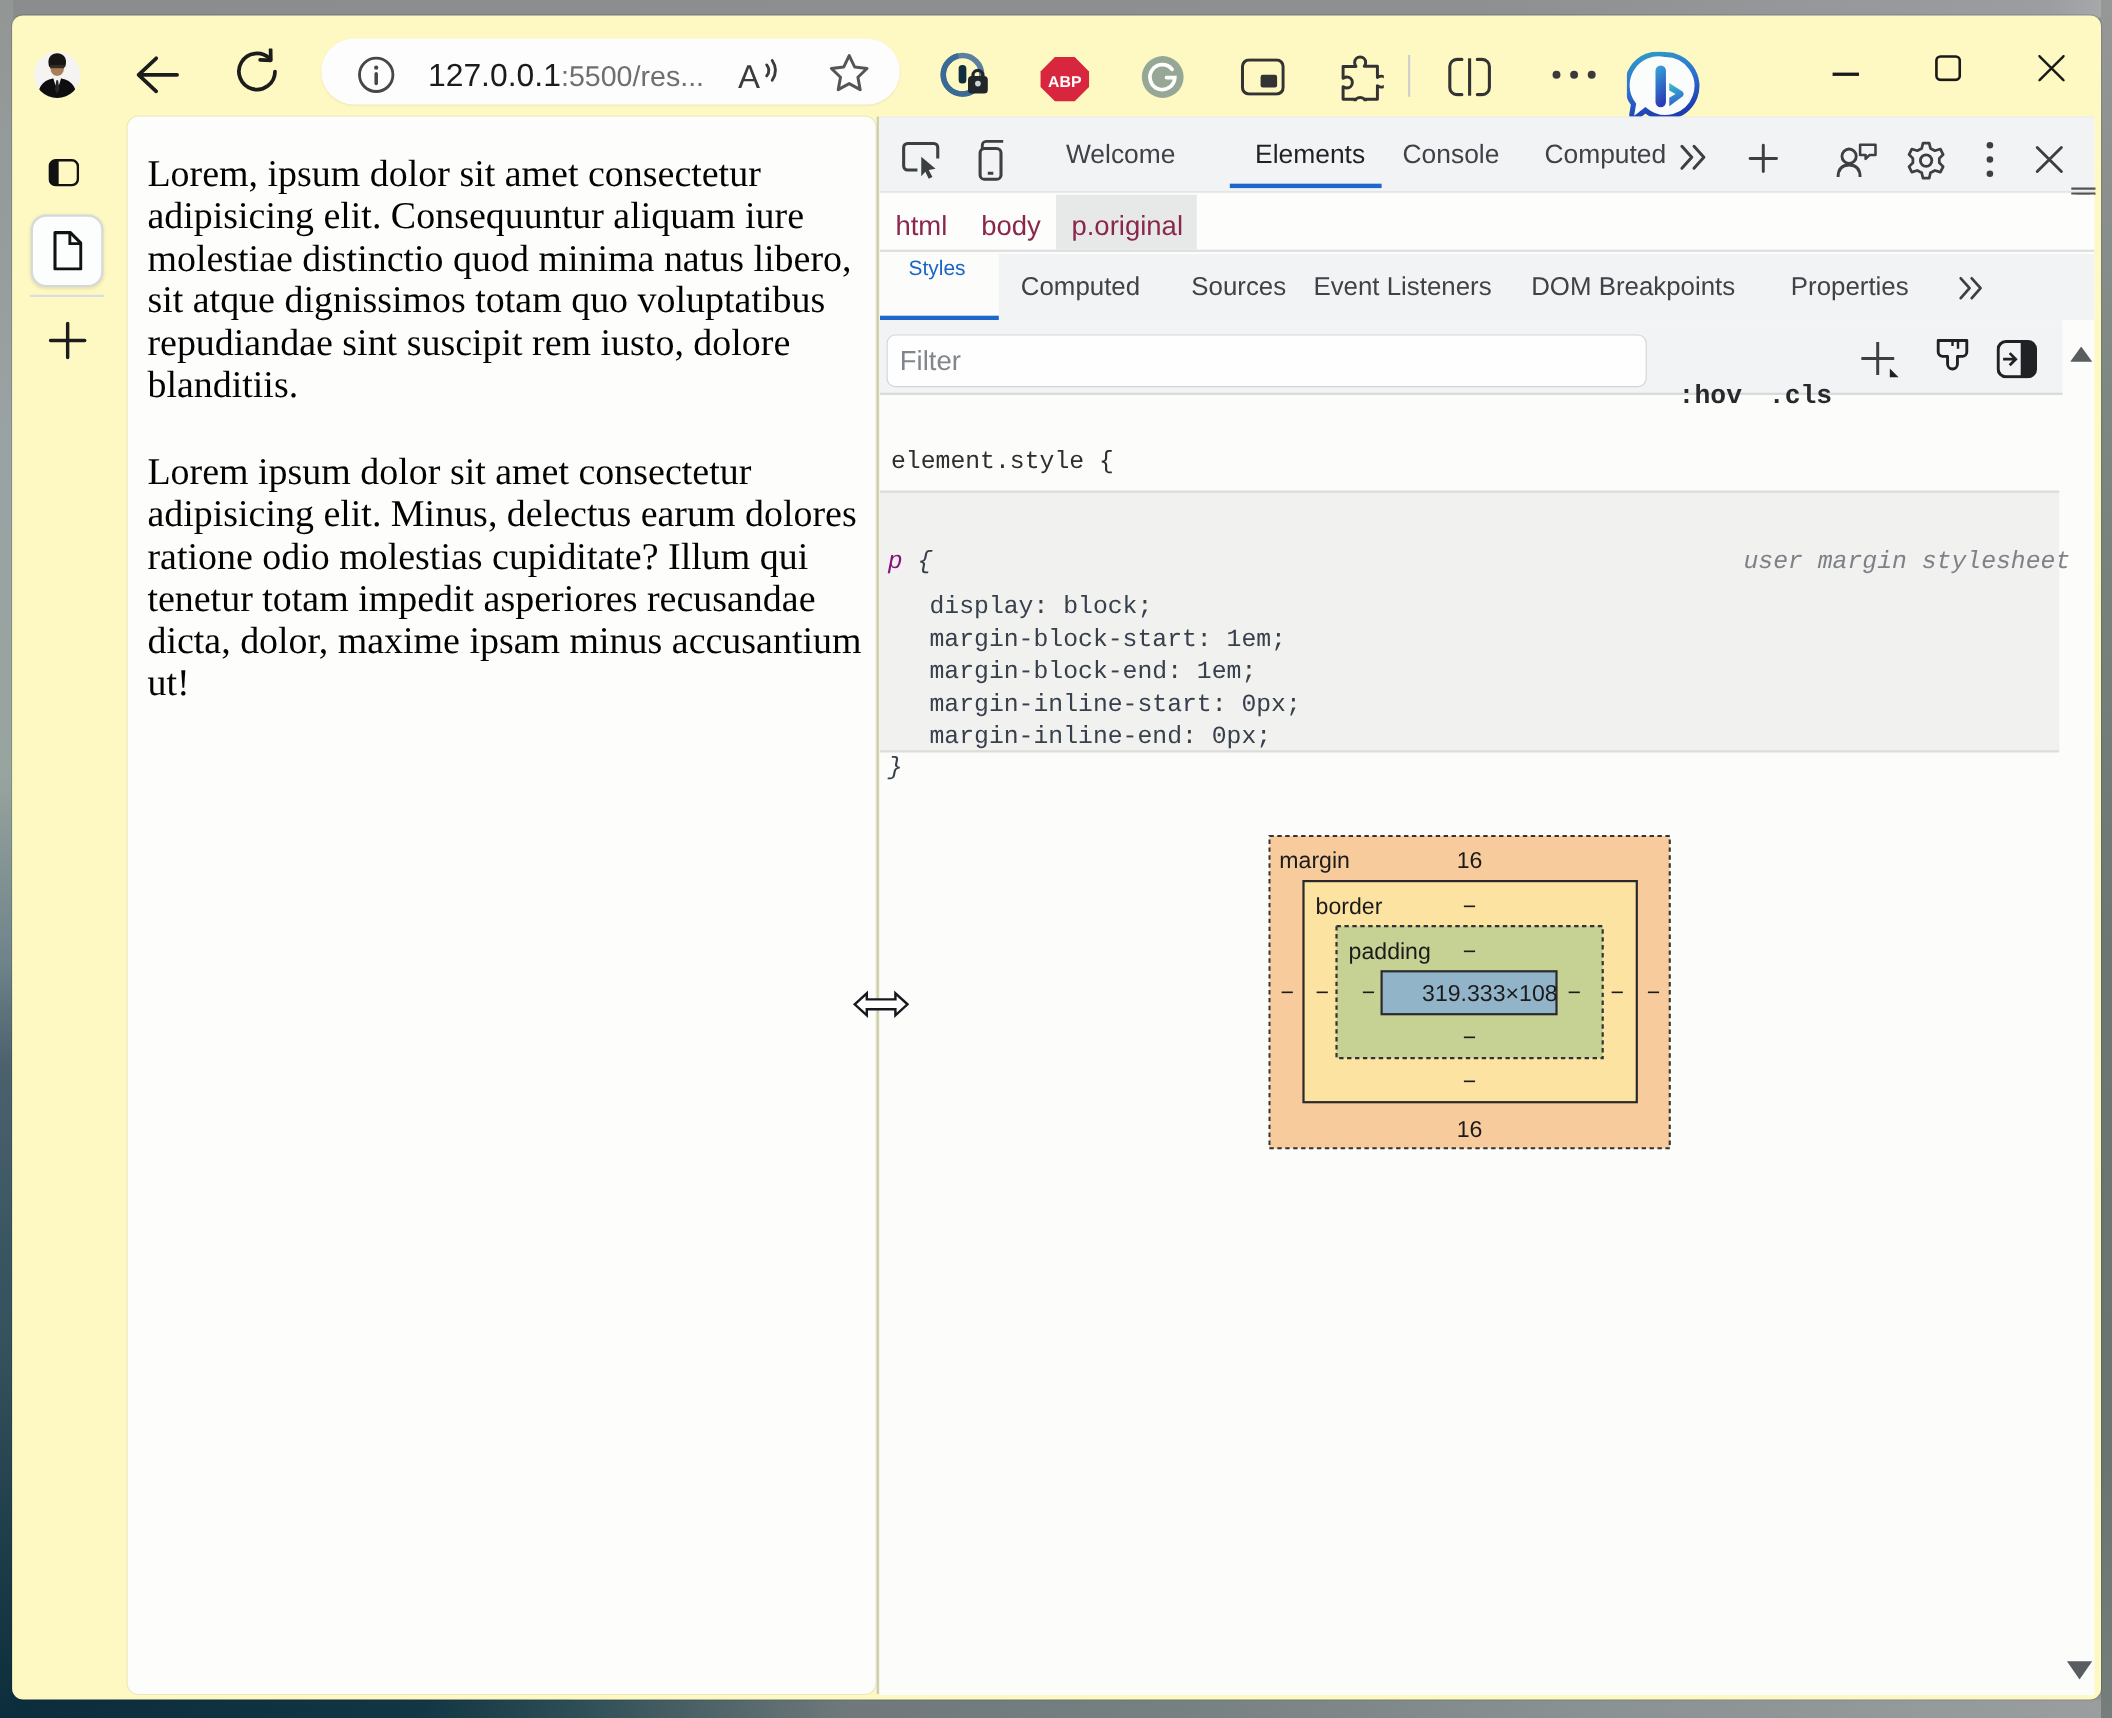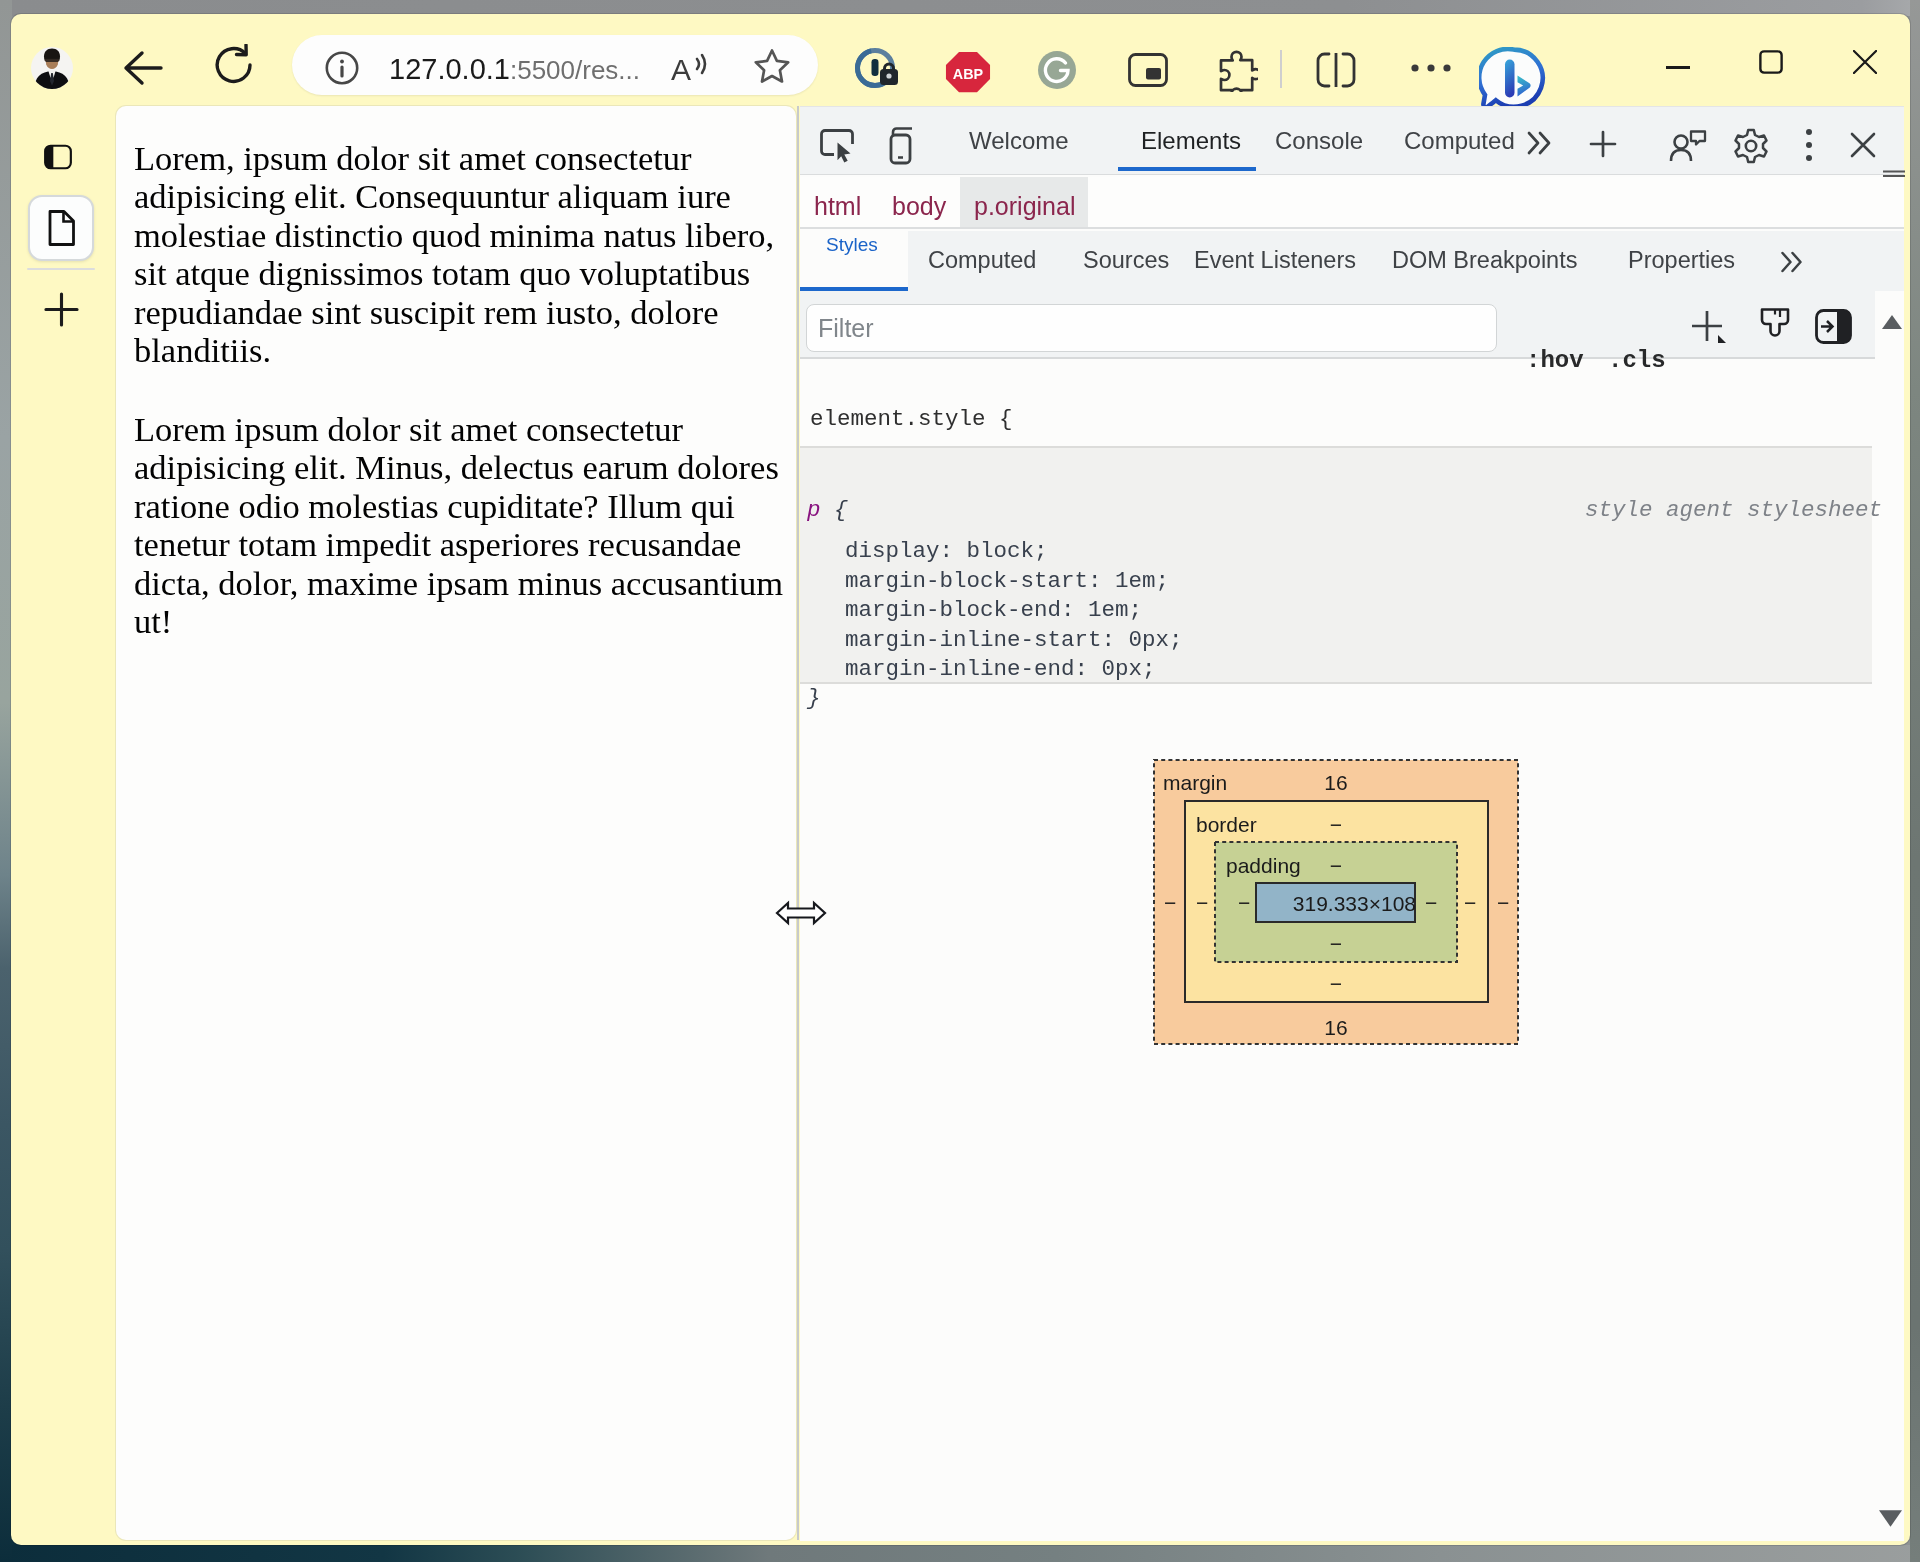--- a/index.html
+++ b/index.html
@@ -258,21 +258,21 @@
         <path d="M22 2 L29 2 A 7 7 0 0 1 35.5 8.5 L35.5 26.5 A 7 7 0 0 1 29 33 L22 33 Z" fill="#202124"></path>
         <path d="M6 17.5 L16 17.5 M12 12 L17.5 17.5 L12 23" fill="none" stroke="#202124" stroke-width="2.5"></path>
       </svg>
     </div>
     <div id="styles-area">
       <div class="abs mono" style="left:10px;top:263px;font-size:22.5px;color:#2e2e2e">element.style<span style="color:#2e2e2e">&nbsp;{</span></div>
       <div class="abs mono" style="left:10px;top:306px;font-size:22.5px;color:#2e2e2e">}</div>
 
       <div class="abs" style="left:0px;top:339px;width:1072px;height:238px;background:#f1f1ef;border-top:2px solid #dcdcda;border-bottom:2px solid #dcdcda"></div>
       <div class="abs mono" style="left:7px;top:354px;font-size:22.5px;font-style:italic;color:#88127f">p<span style="color:#38404d">&nbsp;{</span></div>
-      <div class="abs mono" style="left:785px;top:354px;font-size:22.5px;font-style:italic;color:#7e8288">style agent stylesheet</div>
+      <div class="abs mono" style="left:785px;top:354px;font-size:22.5px;font-style:italic;color:#7e8288">user margin stylesheet</div>
       <div class="abs mono" style="left:45px;top:394px;font-size:22.5px;color:#38404d;line-height:29.6px">display:&nbsp;block;<br>margin-block-start:&nbsp;1em;<br>margin-block-end:&nbsp;1em;<br>margin-inline-start:&nbsp;0px;<br>margin-inline-end:&nbsp;0px;</div>
       <div class="abs mono" style="left:7px;top:542px;font-size:22.5px;font-style:italic;color:#38404d">}</div>
     </div>
 
     <div id="boxmodel">
       <svg class="abs" style="left:353px;top:652px" width="366" height="286" viewBox="0 0 366 286">
         <rect x="1" y="1" width="364" height="284" fill="#f8cb9d" stroke="#333" stroke-width="2" stroke-dasharray="4 3.2"></rect>
         <rect x="32" y="42" width="303" height="201" fill="#fce3a1" stroke="#2a2a2a" stroke-width="2"></rect>
         <rect x="62" y="83" width="242" height="120" fill="#c6d194" stroke="#333" stroke-width="2" stroke-dasharray="4 3.2"></rect>
         <rect x="103" y="124" width="159" height="39" fill="#92b4c8" stroke="#2a2a2a" stroke-width="2"></rect>

